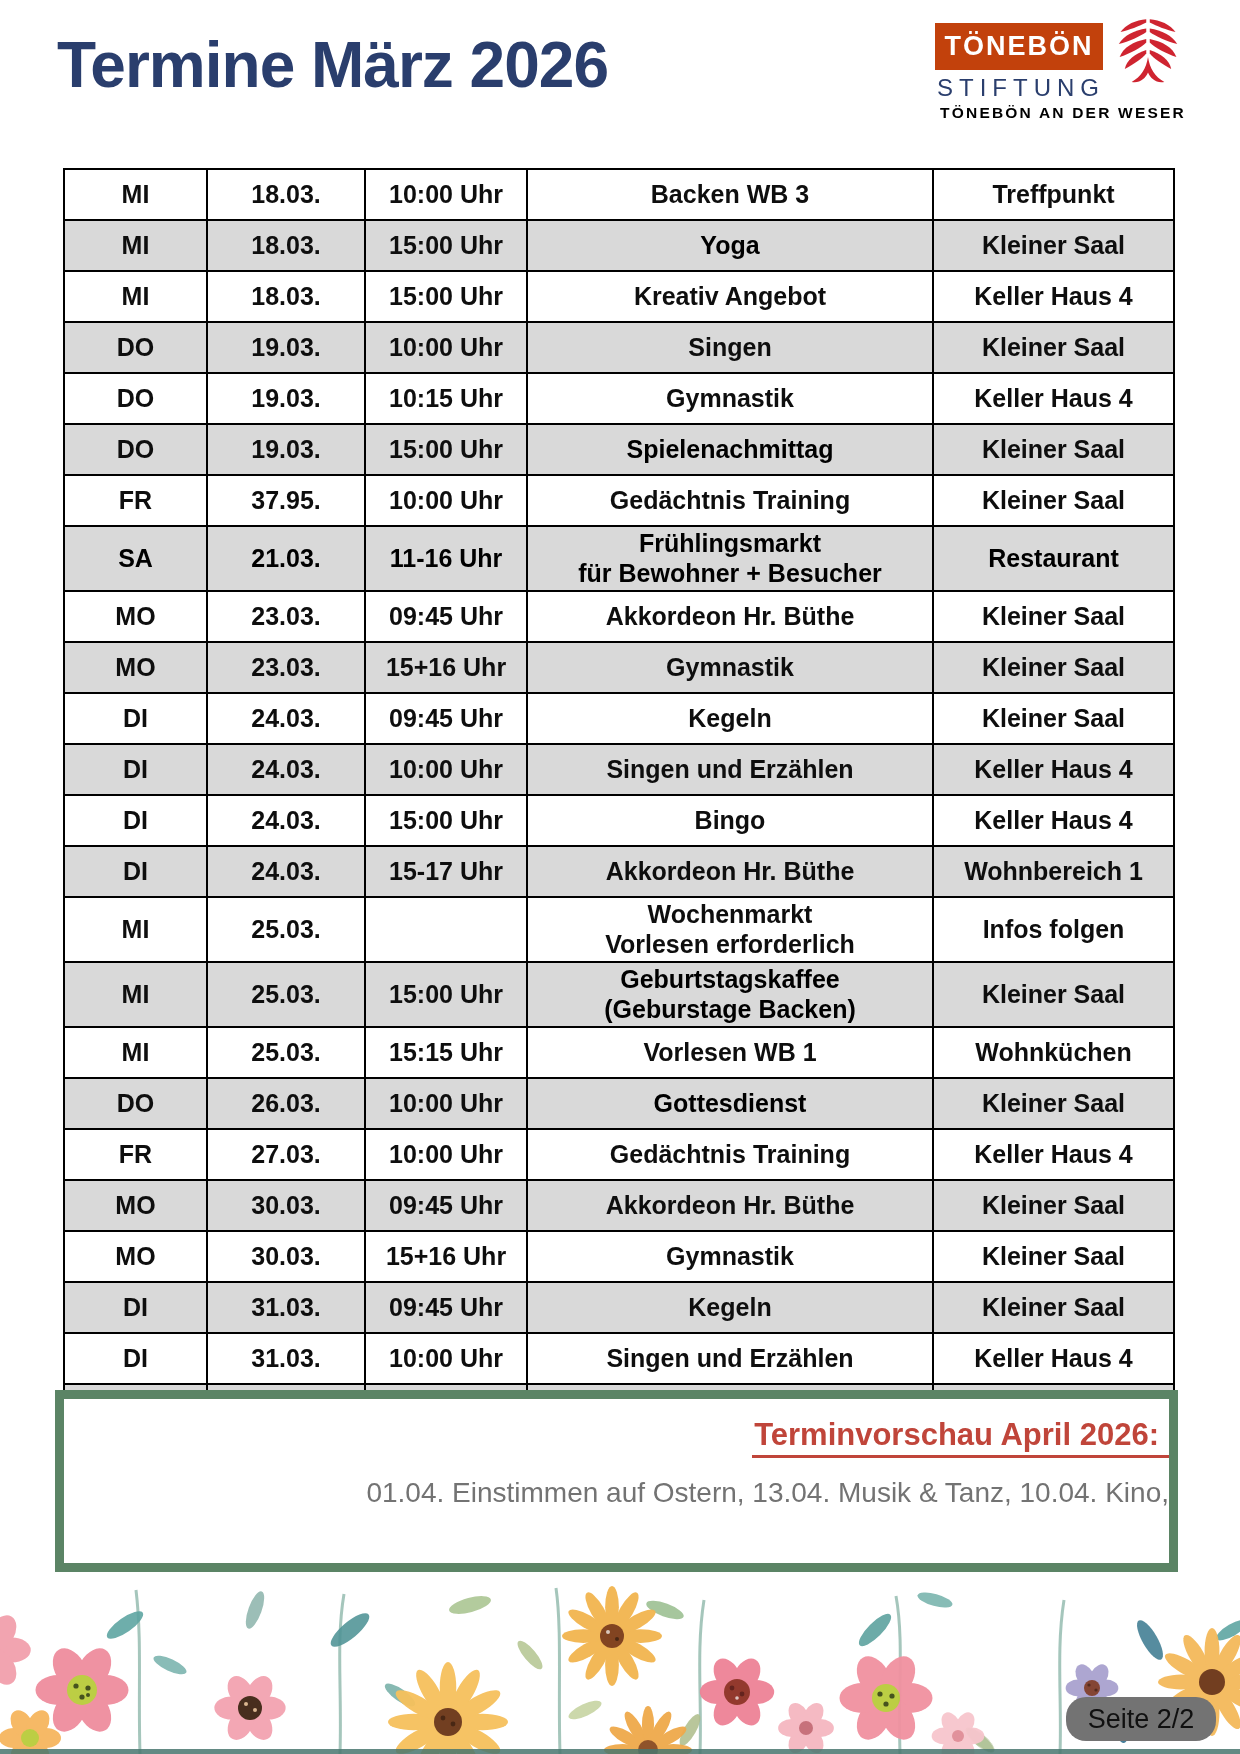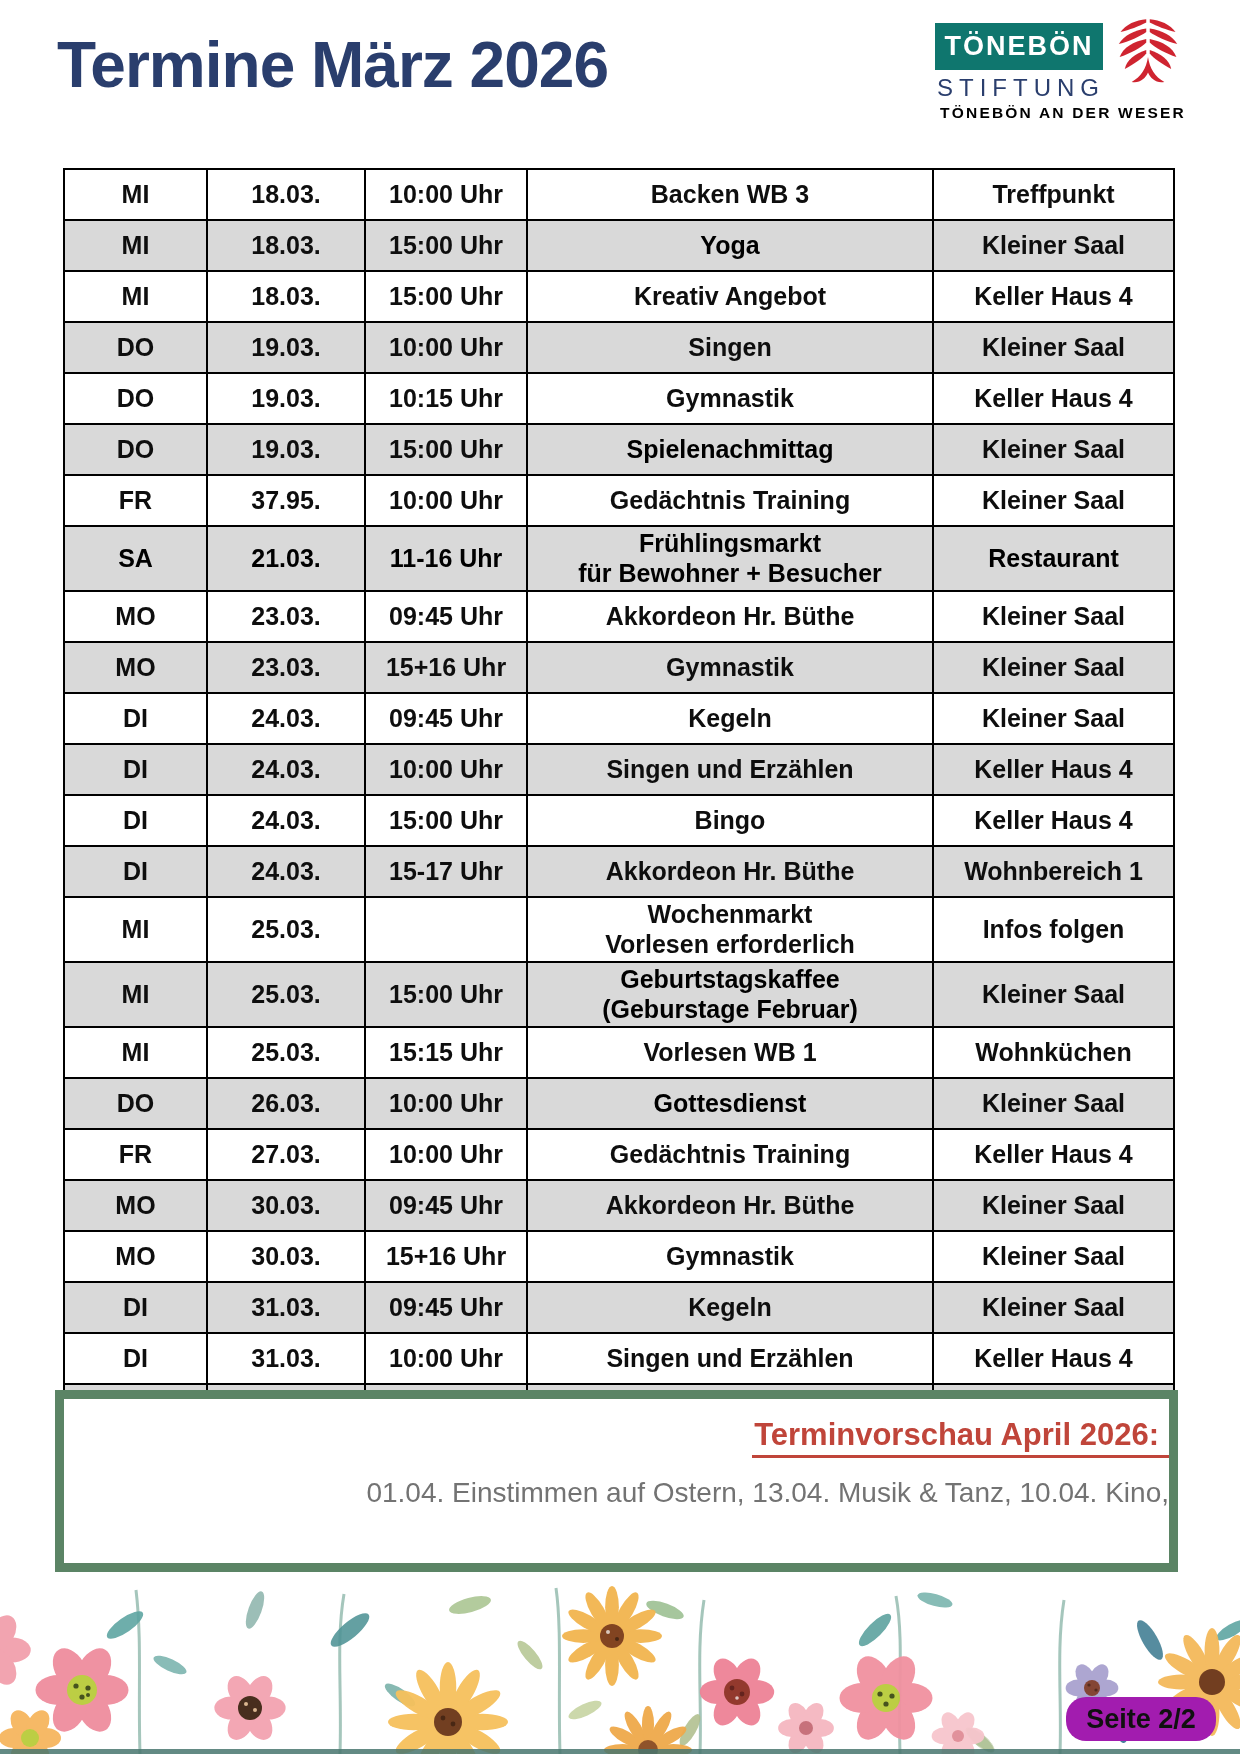--- a/index.html
+++ b/index.html
@@ -7,21 +7,21 @@
     width:1240px;height:1754px;position:relative;background:#ffffff;
     font-family:"Liberation Sans",sans-serif;overflow:hidden;
   }
   
   .title{
     position:absolute;left:57px;top:28px;
     font-size:64px;font-weight:bold;color:#2a3e6d;letter-spacing:-1px;
   }
   .logo{position:absolute;left:933px;top:14px;width:260px;height:112px;}
   .logo-box{
-    position:absolute;left:2px;top:9px;width:168px;height:47px;background:#0f766e;
+    position:absolute;left:2px;top:9px;width:168px;height:47px;background:#c2410c;
     color:#fff;font-weight:bold;font-size:27px;letter-spacing:2px;
     display:flex;align-items:center;justify-content:center;
   }
   .logo-stiftung{
     position:absolute;left:4px;top:60px;width:164px;text-align:center;
     font-size:24px;letter-spacing:6px;color:#2a3e6d;font-weight:400;
   }
   .logo-sub{
     position:absolute;left:0;top:90px;width:260px;text-align:center;
     font-size:15.5px;font-weight:bold;letter-spacing:2.2px;color:#000000;white-space:nowrap;
@@ -47,23 +47,23 @@
   .preview-heading{
     display:inline-block;margin-top:18px;font-size:31px;font-weight:bold;color:#c0453a;
     border-bottom:3px solid #c0453a;padding:0 10px 2px 2px;
   }
   .preview-body{
     margin-top:14px;font-size:28px;color:#737373;line-height:1.5;
   }
   
   .footer{position:absolute;left:0;top:1570px;width:1240px;height:184px;}
   .page-badge{
-    position:absolute;left:1066px;top:1697px;width:150px;height:44px;background:#a21caf;
+    position:absolute;left:1066px;top:1697px;width:150px;height:44px;background:#737373;
     border-radius:20px;display:flex;align-items:center;justify-content:center;
-    font-size:27px;font-weight:bold;color:#101010;
+    font-size:27px;font-weight:normal;color:#101010;
   }
 </style>
 </head>
 <body>
 
 <div class="title">Termine März 2026</div>
 
 <div class="logo">
   <div class="logo-box">TÖNEBÖN</div>
   <div class="logo-stiftung">STIFTUNG</div>
@@ -230,21 +230,21 @@
           <div>Vorlesen erforderlich</div>
         </td>
         <td>Infos folgen</td>
       </tr>
       <tr>
         <td>MI</td>
         <td>25.03.</td>
         <td>15:00 Uhr</td>
         <td class="red">
           <div>Geburtstagskaffee</div>
-          <div>(Geburstage Februar)</div>
+          <div>(Geburstage Backen)</div>
         </td>
         <td>Kleiner Saal</td>
       </tr>
       <tr>
         <td>MI</td>
         <td>25.03.</td>
         <td>15:15 Uhr</td>
         <td>
           <div>Vorlesen WB 1</div>
         </td>

